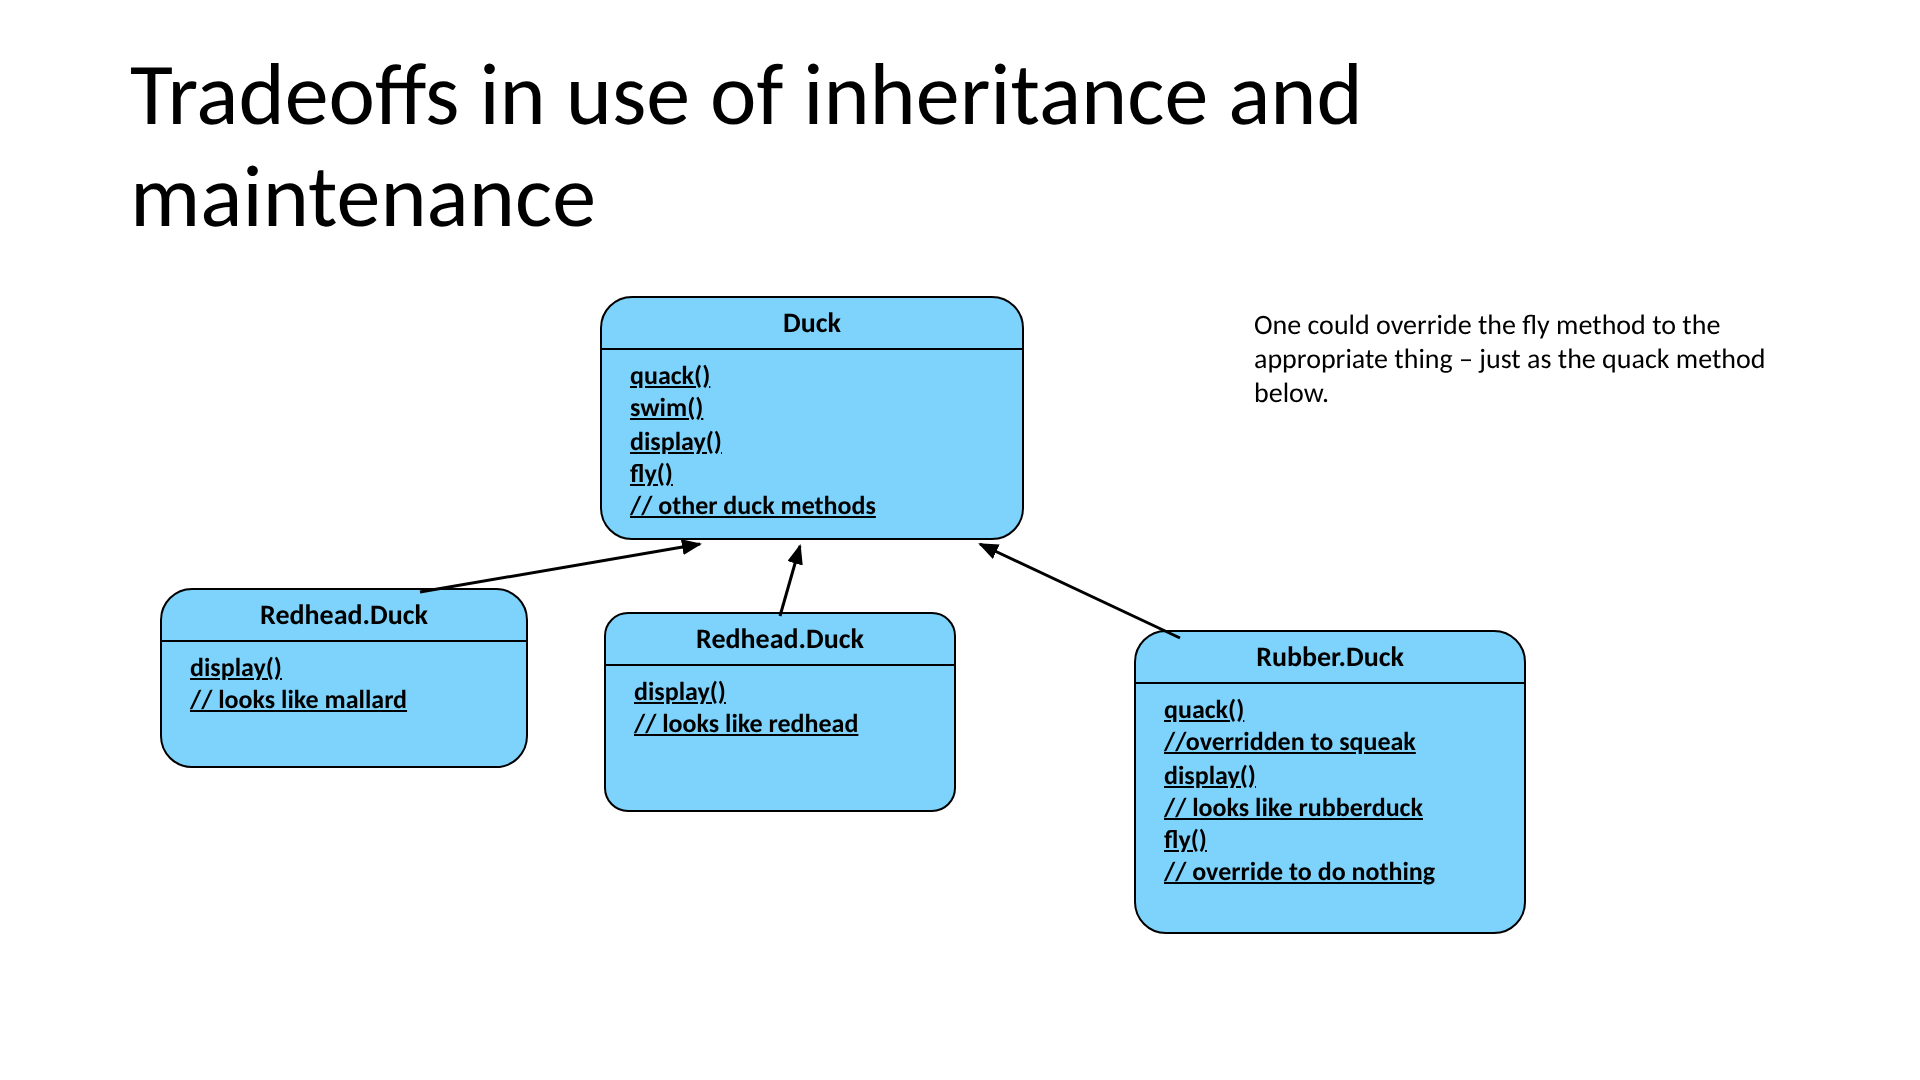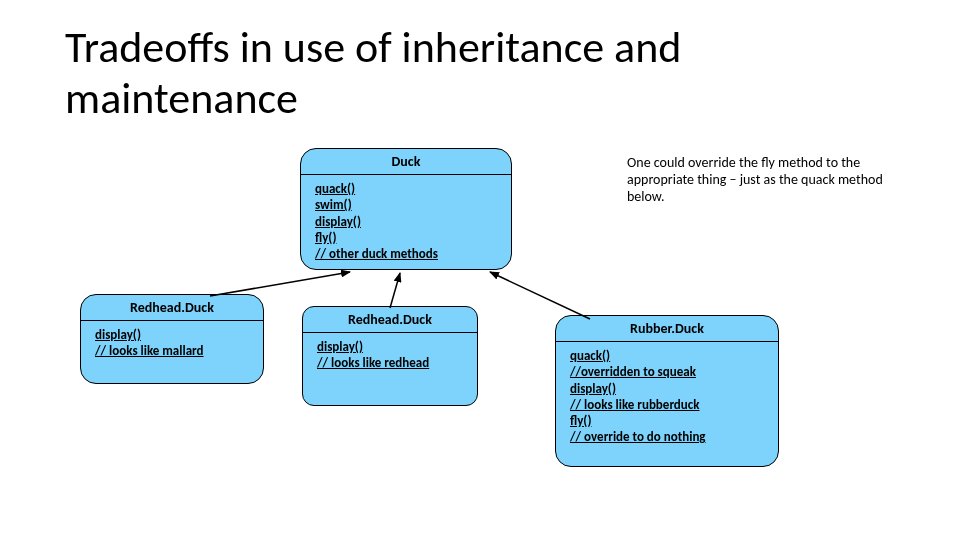--- a/index.html
+++ b/index.html
@@ -60,21 +60,21 @@
     text-decoration: underline;
   }
 
   
   #box-duck { left: 300px; top: 148px; width: 212px; height: 122px; }
   
   #box-mallard { left: 80px;  top: 294px; width: 184px; height: 90px; }
   
   #box-redhead { left: 302px; top: 306px; width: 176px; height: 100px; border-radius: 12px; }
   
-  #box-rubber  { left: 555px; top: 315px; width: 224px; height: 152px; }
+  #box-rubber  { left: 567px; top: 315px; width: 196px; height: 152px; }
 
   svg.arrows {
     position: absolute;
     left: 0; top: 0;
     width: 960px;
     height: 540px;
     pointer-events: none;
   }
 </style>
 </head>

